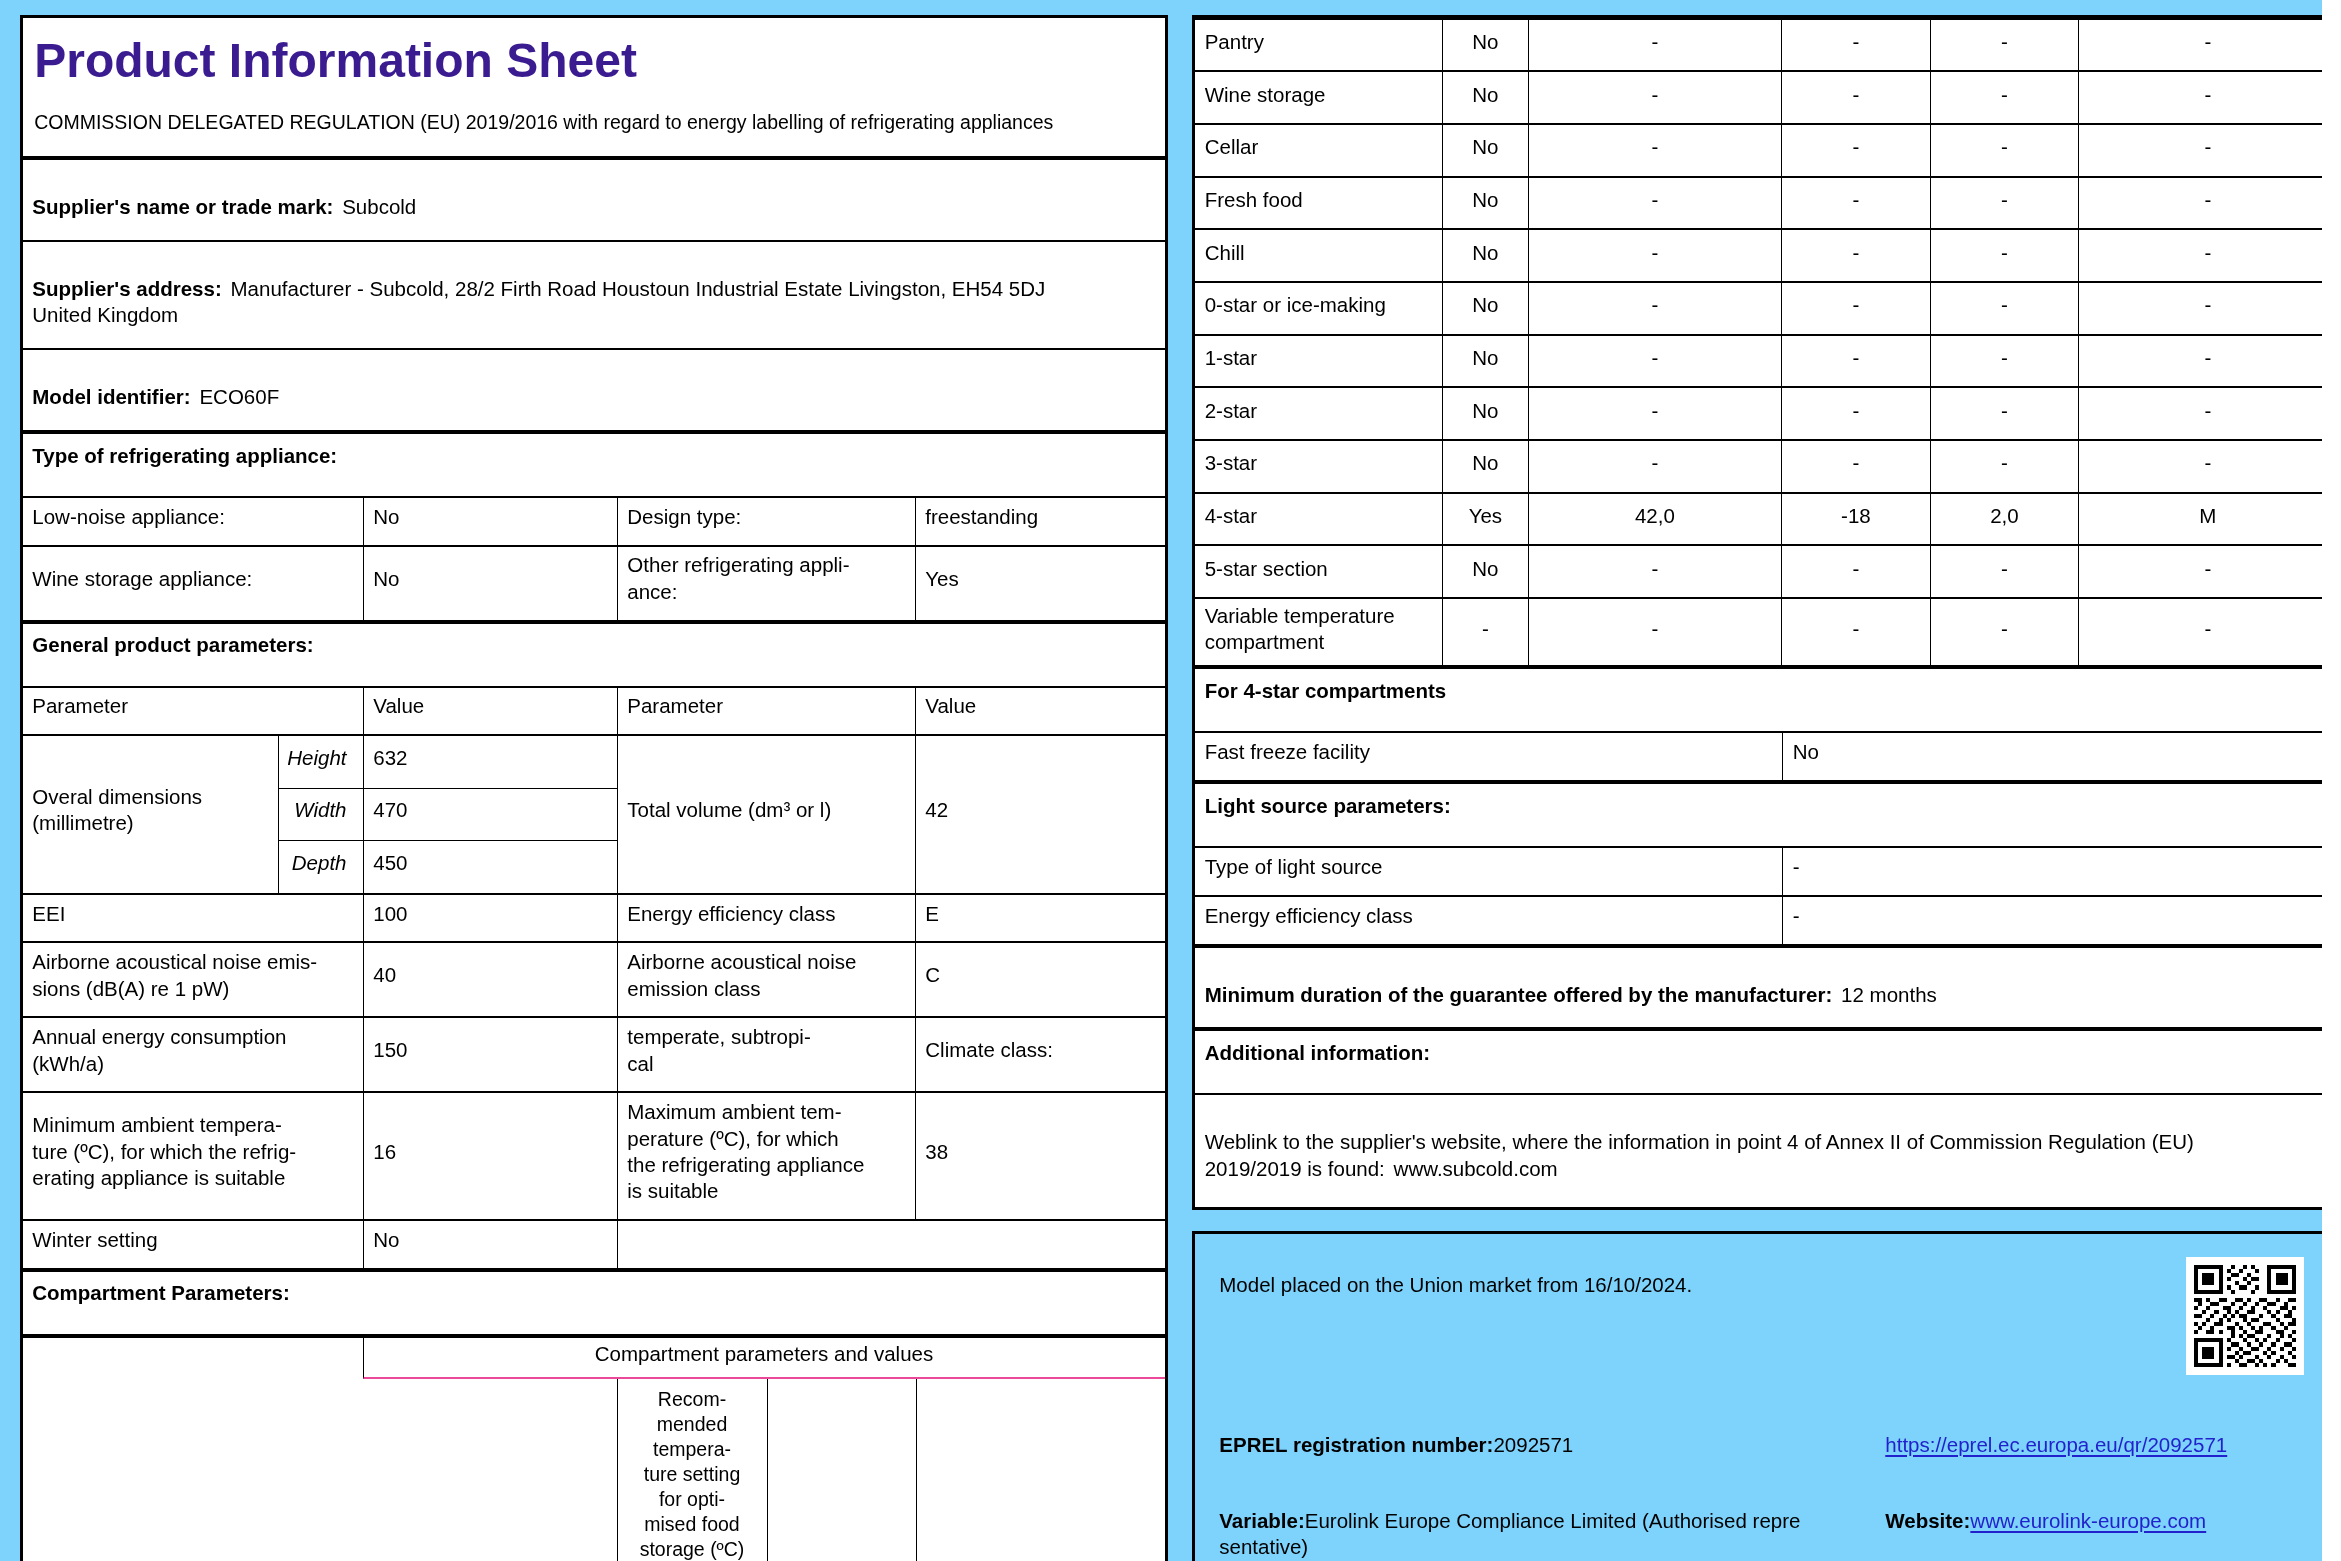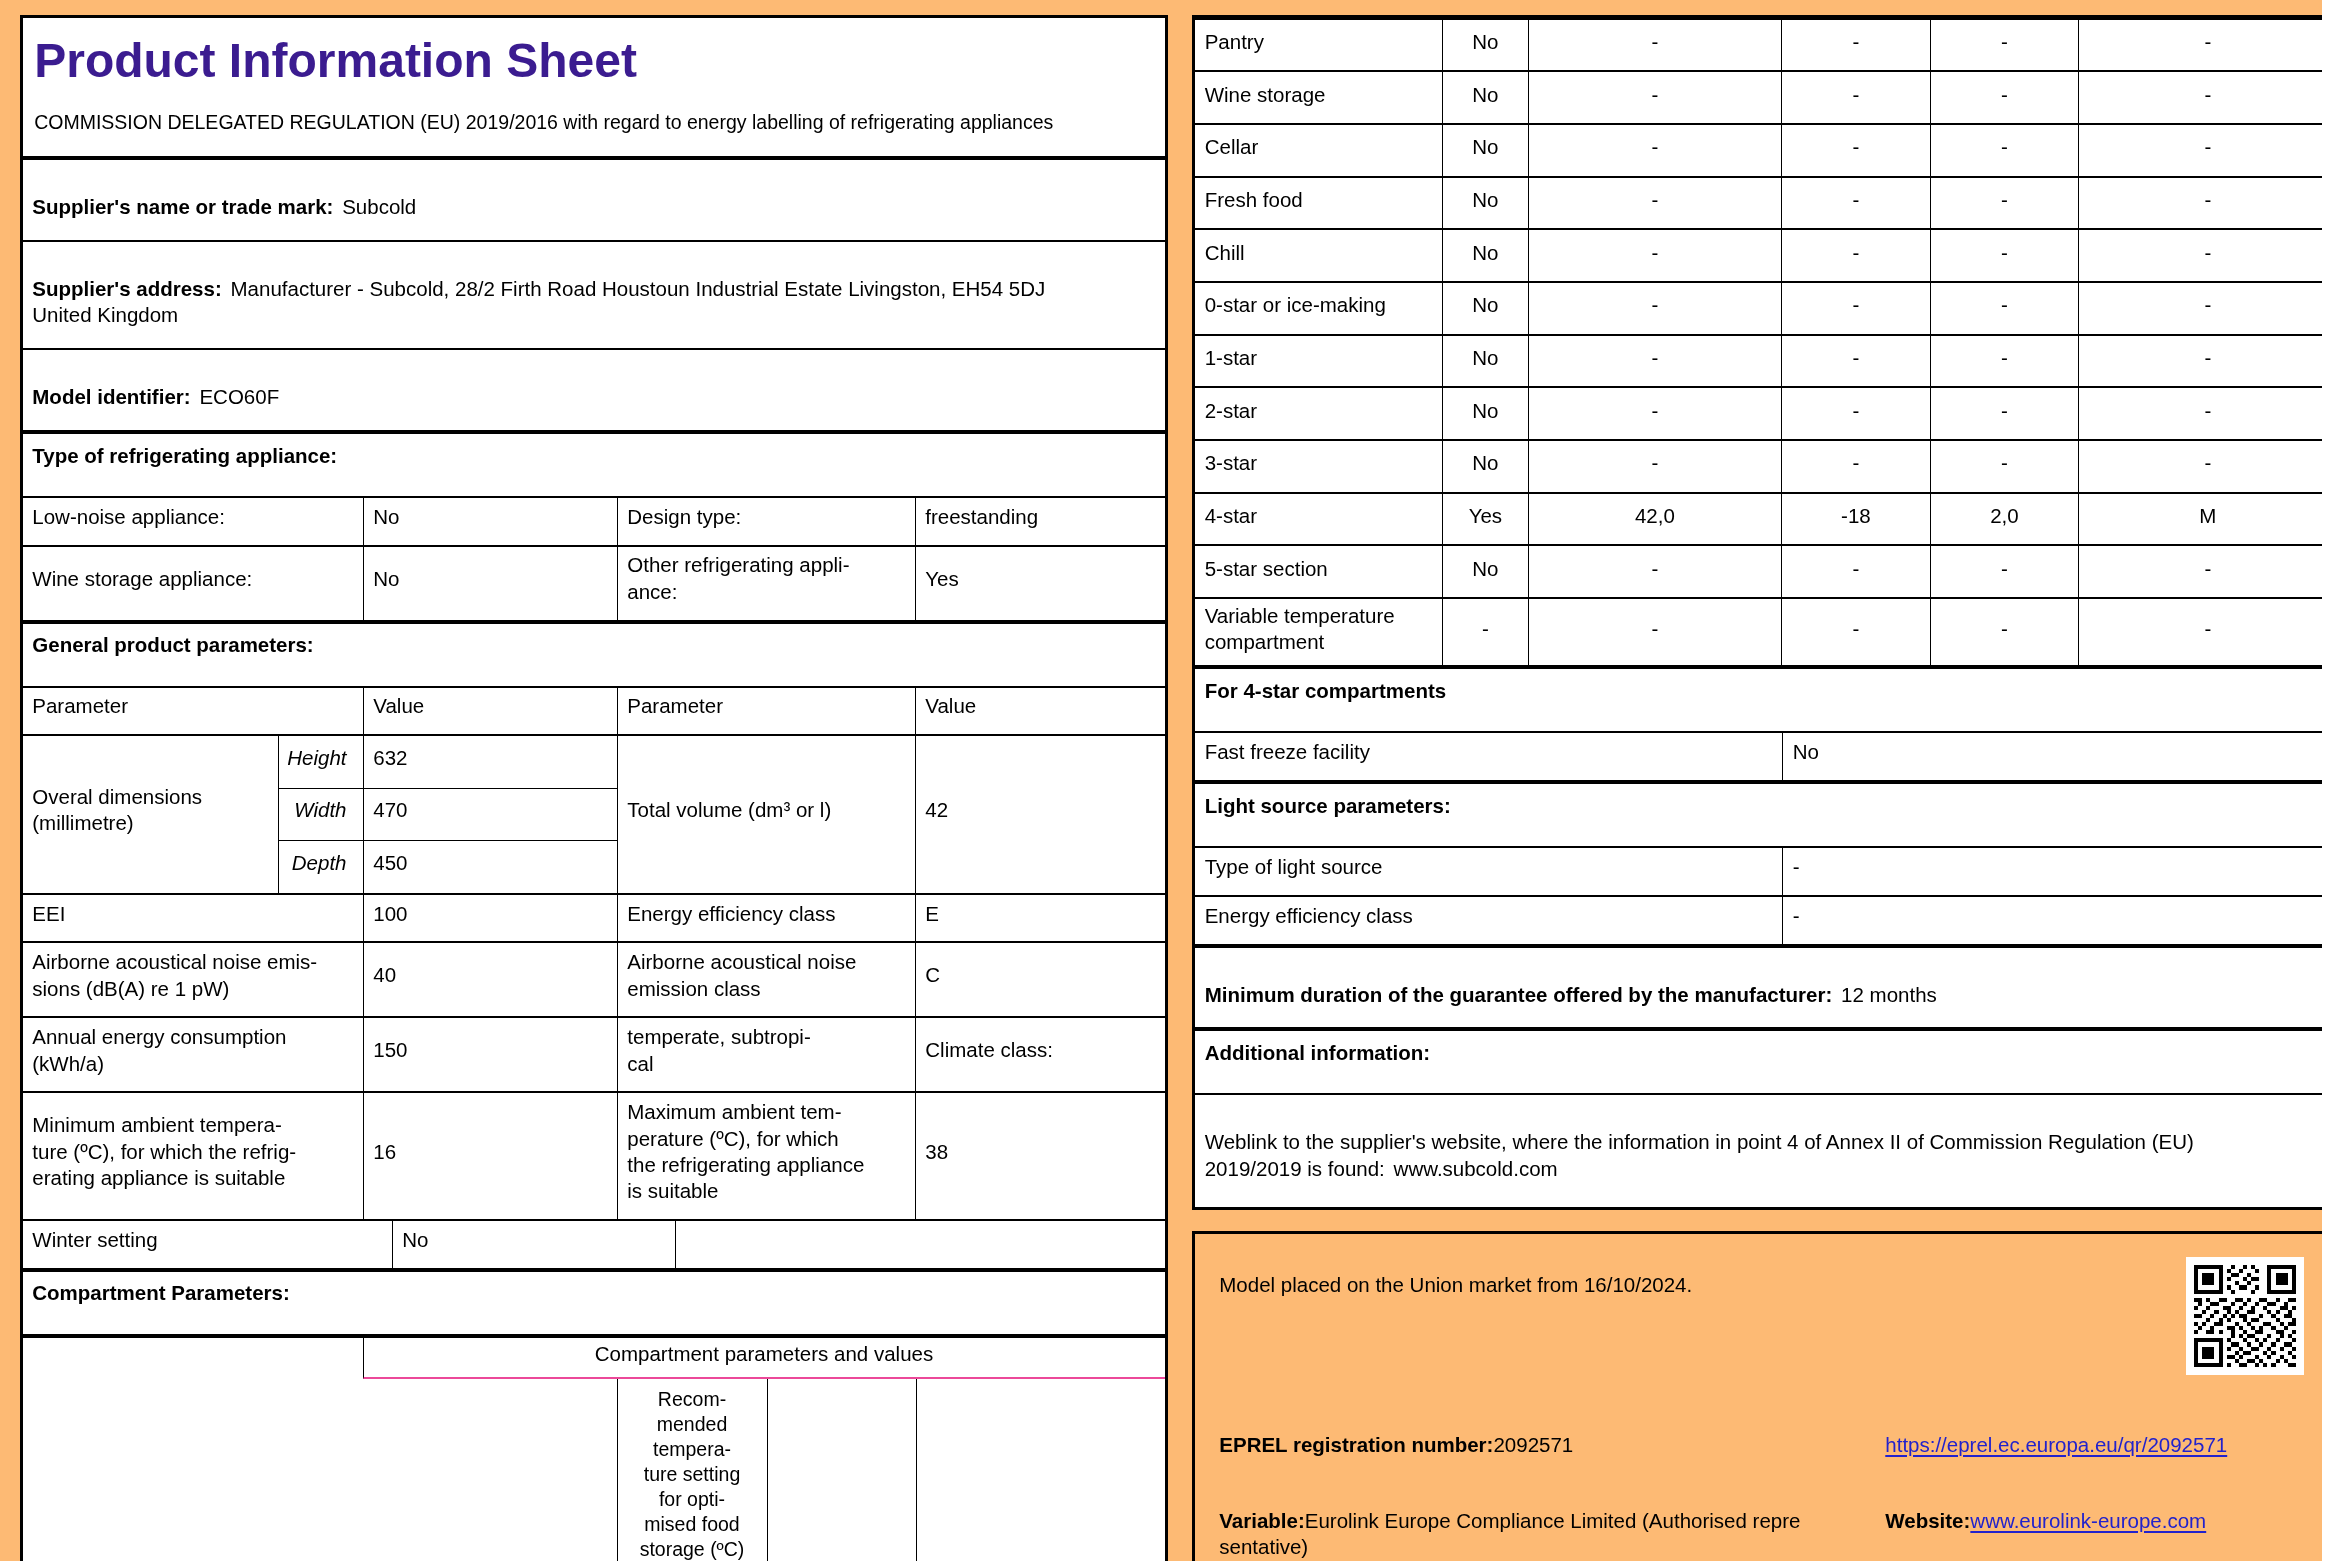--- a/index.html
+++ b/index.html
@@ -1,18 +1,18 @@
 <!DOCTYPE html>
 <html style="font-size:7.8px"><head>
 <meta charset="utf-8">
 <style>
   html,body{margin:0;padding:0;background:#ffffff;}
   .sheet{
     width:2322px;height:1561px;box-sizing:border-box;
-    padding:14.6px 13.7px 0 19.5px;background:#fdba74;
+    padding:14.6px 13.7px 0 19.5px;background:#7dd3fc;
     font-family:"Liberation Sans",sans-serif;font-size:20.5px;line-height:1.28;color:#000;
     overflow:hidden;position:relative;
   }
   .pages{display:flex;gap:24.4px;align-items:flex-start;}
   .page{width:1148px;flex:0 0 auto;}
   .box{border:3.4px solid #000;background:#fff;}
   .row{border-top:2px solid #000;}
   .row.first{border-top:0;}
   .row.major{border-top-width:4.4px;}
   .tr{display:grid;}
@@ -24,21 +24,21 @@
   .kv{padding:7.8px 9.8px 19.5px;white-space:pre-line;}
   .kv b{font-weight:700;}
   .kv .val{margin-left:8.8px;}
   .sec{font-weight:700;padding:8.8px 9.8px 27px;}
   .titleblock{padding:11.7px 11.7px 21.5px;}
   .doc-title{font-size:48px;font-weight:700;color:#3b1c90;margin:6.8px 0 23.4px 0;line-height:1.05;}
   .subtitle{font-size:19.5px;max-width:1054px;}
   
   .g4{grid-template-columns:340px 254px 298px 1fr;}
   .gdims{grid-template-columns:255px 85px 254px 298px 1fr;}
-  .gwinter{grid-template-columns:340px 254px 1fr;gap:29px;}
+  .gwinter{grid-template-columns:340px 254px 1fr;}
   .gcomp{grid-template-columns:340px 254px 150px 149px 1fr;}
   .dims .sub{border-left:1.5px solid #000;}
   .dims .subline{border-top:1.5px solid #000;}
   .comp-span-header{border-left:1.5px solid #000;border-bottom:2px solid #ec4899;
     display:flex;align-items:center;justify-content:center;text-align:center;padding:6.8px 4.9px 12.7px;}
   .comp-colhead{min-height:429px;}
   .comp-type-cell{display:flex;align-items:center;justify-content:center;text-align:center;}
   
   .g6{grid-template-columns:247px 86px 253px 149px 148px 1fr;}
   .g2{grid-template-columns:587px 1fr;}

